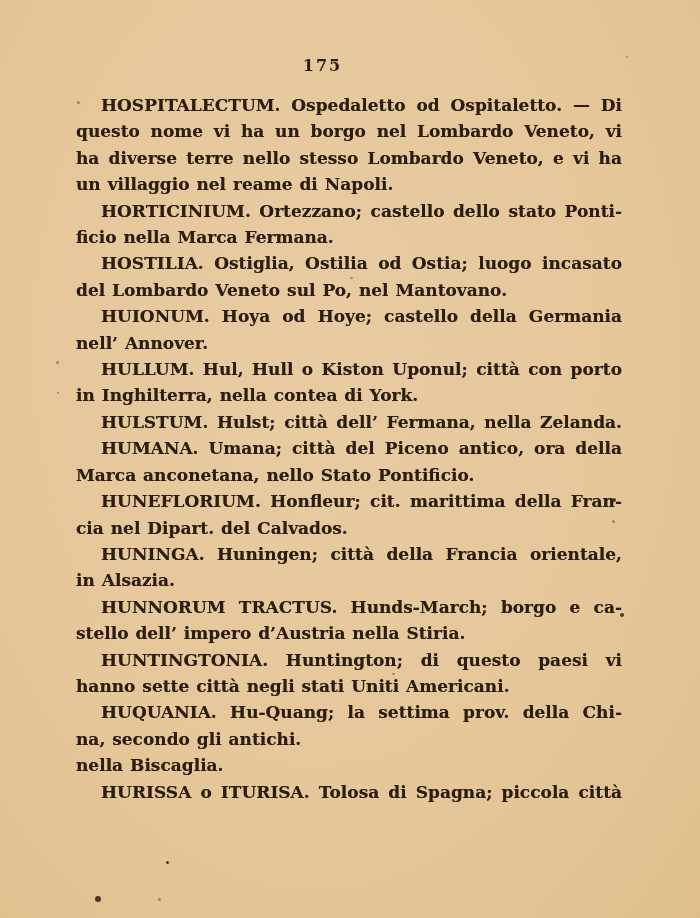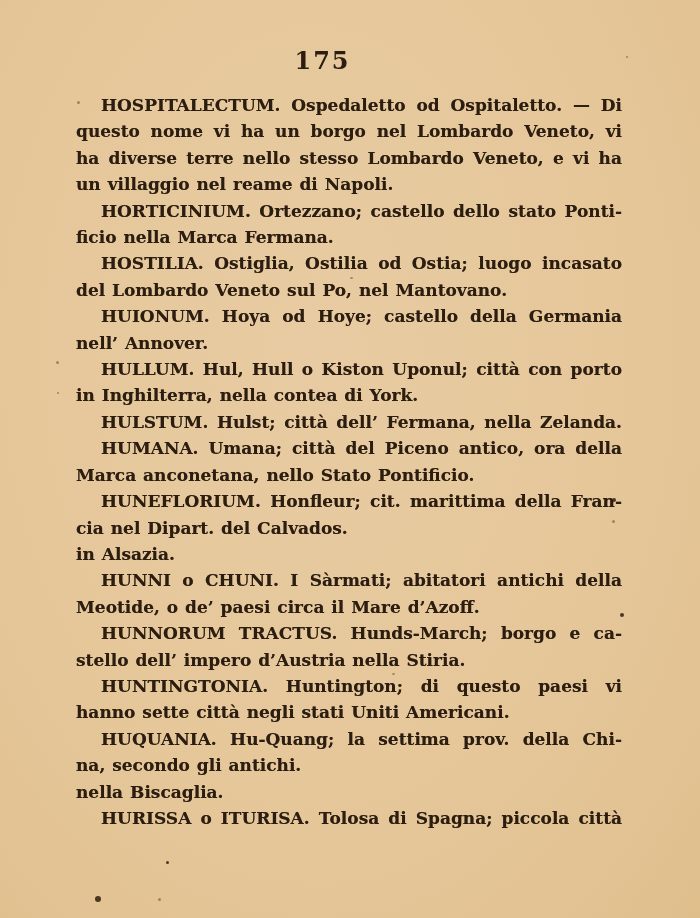--- a/index.html
+++ b/index.html
@@ -11,25 +11,25 @@
     position: relative;
     width: 700px;
     height: 918px;
     overflow: hidden;
     background: radial-gradient(ellipse at 45% 38%, #e8cba2 0%, #e5c79a 55%, #e2c292 85%, #dfbe8c 100%);
     font-family: "DejaVu Serif", "Liberation Serif", serif;
     color: #2b1d10;
   }
   .page-number {
     position: absolute;
-    top: 46px;
+    top: 56px;
     left: 0;
     width: 645px;
     text-align: center;
-    font-size: 24px;
+    font-size: 16px;
     font-weight: 700;
     letter-spacing: 2px;
     color: #2b1d10;
   }
   .text-column {
     position: absolute;
     top: 92px;
     left: 76px;
     width: 546px;
     font-size: 17px;
@@ -87,25 +87,22 @@
       </div>
       <div class="entry">
         <div class="line first">HUMANA. Umana; città del Piceno antico, ora della</div>
         <div class="line last">Marca anconetana, nello Stato Pontificio.</div>
       </div>
       <div class="entry">
         <div class="line first">HUNEFLORIUM. Honfleur; cit. marittima della Fran-</div>
         <div class="line last">cia nel Dipart. del Calvados.</div>
       </div>
       <div class="entry">
+        <div class="line first">HUNINGA. Huningen; città della Francia orientale,</div>
         <div class="line last">in Alsazia.</div>
-      </div>
-      <div class="entry">
-        <div class="line first">HUNNI o CHUNI. I Sàrmati; abitatori antichi della</div>
-        <div class="line last">Meotide, o de’ paesi circa il Mare d’Azoff.</div>
       </div>
       <div class="entry">
         <div class="line first">HUNNORUM TRACTUS. Hunds-March; borgo e ca-</div>
         <div class="line last">stello dell’ impero d’Austria nella Stiria.</div>
       </div>
       <div class="entry">
         <div class="line first">HUNTINGTONIA. Huntington; di questo paesi vi</div>
         <div class="line last">hanno sette città negli stati Uniti Americani.</div>
       </div>
       <div class="entry">

